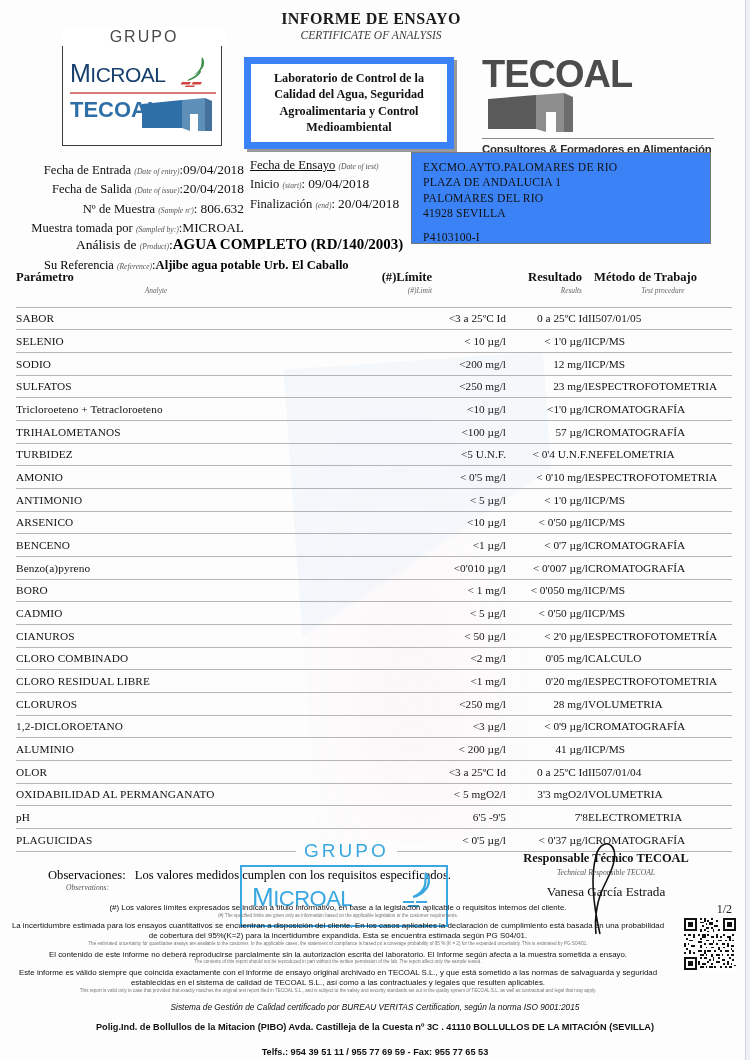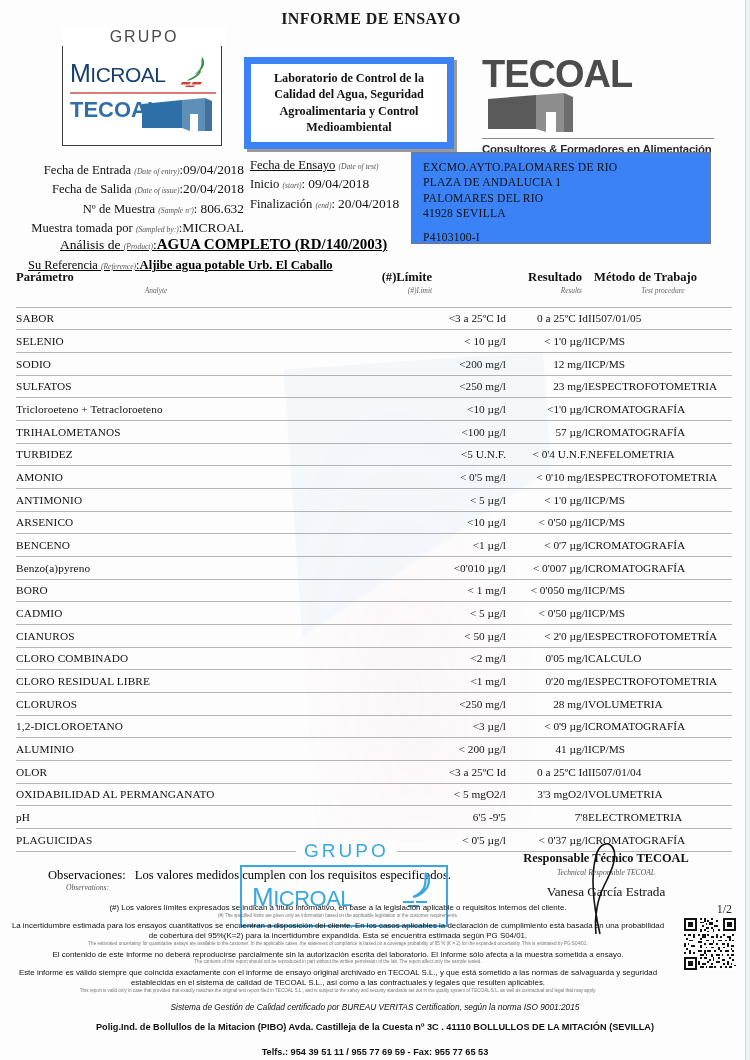--- a/index.html
+++ b/index.html
@@ -74,21 +74,21 @@
   .mval{font-size:13.4px;}
   .fecha-ens{font-size:12.6px;text-decoration:underline;white-space:nowrap;}
 
   .addr-box{
     position:absolute;left:411px;top:2px;width:300px;height:92px;
     border:1px solid #777;box-sizing:border-box;padding:7px 11px;background:#3b82f6;
   }
   .addr-line{font-size:11.6px;line-height:1.33;color:#111;letter-spacing:.2px;}
   .addr-gap{height:8px;}
 
-  .analisis{position:absolute;left:0;top:86px;width:420px;text-decoration:underline;}
+  .analisis{position:absolute;left:16px;top:86px;width:420px;}
   .an-row{padding-left:60px;font-size:13.5px;white-space:nowrap;}
   .an-row .big{font-weight:bold;font-size:15px;}
   .ref-row{padding-left:28px;margin-top:5px;font-size:12.4px;white-space:nowrap;}
   .ref-row .b{font-weight:bold;font-size:12.6px;}
 
   
   table.res{width:716px;margin:0 0 0 16px;border-collapse:collapse;table-layout:fixed;}
   table.res th{padding:0 0 1px 0;vertical-align:bottom;}
   .th-es{font-weight:bold;font-size:12.6px;color:#111;}
   .th-en{font-style:italic;font-size:7.4px;color:#666;font-weight:normal;margin-top:1px;}
@@ -174,20 +174,21 @@
     <div class="microal-rule"></div>
     <div class="tecoal-blue">TECOAL</div>
     <svg class="bldg" viewBox="0 0 72 34">
       <polygon points="0,6 40,2 40,30 0,30" fill="#2f6fa8"></polygon>
       <polygon points="40,2 40,30 48,33 48,16 56,16 56,33 63,33 63,0" fill="#5d8fb8"></polygon>
       <polygon points="63,0 70,3 70,33 63,33" fill="#44719c"></polygon>
     </svg>
 
     <div class="ttl-wrap">
       <div class="ttl1">INFORME DE ENSAYO</div>
+      <div class="ttl2">CERTIFICATE OF ANALYSIS</div>
     </div>
     <div class="lab-box">
       <div>Laboratorio de Control de la Calidad del Agua, Seguridad Agroalimentaria y Control Medioambiental</div>
     </div>
 
     <div class="tec-right">
       <span class="tec-big">TECOAL</span>
       <svg class="bldg2" width="88" height="40" viewBox="0 0 88 40">
         <polygon points="0,6 48,2 48,36 0,36" fill="#5a5a5a"></polygon>
         <polygon points="48,2 48,36 58,39 58,19 68,19 68,39 76,39 76,0" fill="#8d8d8d"></polygon>
@@ -459,21 +460,21 @@
   </div>
   <svg class="sig-ink" viewBox="0 0 46 98">
     <path d="M20 96 C14 70,10 40,16 18 C19 6,28 2,33 10 C38 19,31 34,24 48 C18 60,14 78,16 96" fill="none" stroke="#111" stroke-width="1.6"></path>
   </svg>
 
   <div class="legal">
     <div class="lg-es">(#) Los valores límites expresados se indican a título informativo, en base a la legislación aplicable o requisitos internos del cliente.</div>
     <div class="lg-en">(#) The specified limits are given only as information based on the applicable legislation or the customer requirements.</div>
     <div class="lg-es">La incertidumbre estimada para los ensayos cuantitativos se encuentran a disposición del cliente. En los casos aplicables la declaración de cumplimiento está basada en una probabilidad de cobertura del 95%(K=2) para la incertidumbre expandida. Esta se encuentra estimada según PG S04/01.</div>
     <div class="lg-en">The estimated uncertainty for quantitative assays are available to the customer. In the applicable cases, the statement of compliance is based on a coverage probability of 95 % (K = 2) for the expanded uncertainty. This is estimated by PG S04/01.</div>
-    <div class="lg-es">El contenido de este informe no deberá reproducirse parcialmente sin la autorización escrita del laboratorio. El Informe sólo afecta a la muestra sometida a ensayo.</div>
+    <div class="lg-es">El contenido de este informe no deberá reproducirse parcialmente sin la autorización escrita del laboratorio. El Informe según afecta a la muestra sometida a ensayo.</div>
     <div class="lg-en">The contents of this report should not be reproduced in part without the written permission of the lab. The report affect only the sample tested.</div>
     <div class="lg-es">Este informe es válido siempre que coincida exactamente con el informe de ensayo original archivado en TECOAL S.L., y que está sometido a las normas de salvaguarda y seguridad establecidas en el sistema de calidad de TECOAL S.L., así como a las contractuales y legales que resulten aplicables.</div>
     <div class="lg-en">This report is valid only in case that provided that exactly matches the original test report filed in TECOAL S.L., and is subject to the safety and security standards set out in the quality system of TECOAL S.L. as well as contractual and legal that may apply.</div>
   </div>
 
   <div class="pgno">1/2</div>
   <svg class="qr" viewBox="0 0 29 29" shape-rendering="crispEdges">
     <rect width="29" height="29" fill="#fff"></rect>
     <g fill="#111">
       <path d="M0 0h7v7h-7z"></path>

